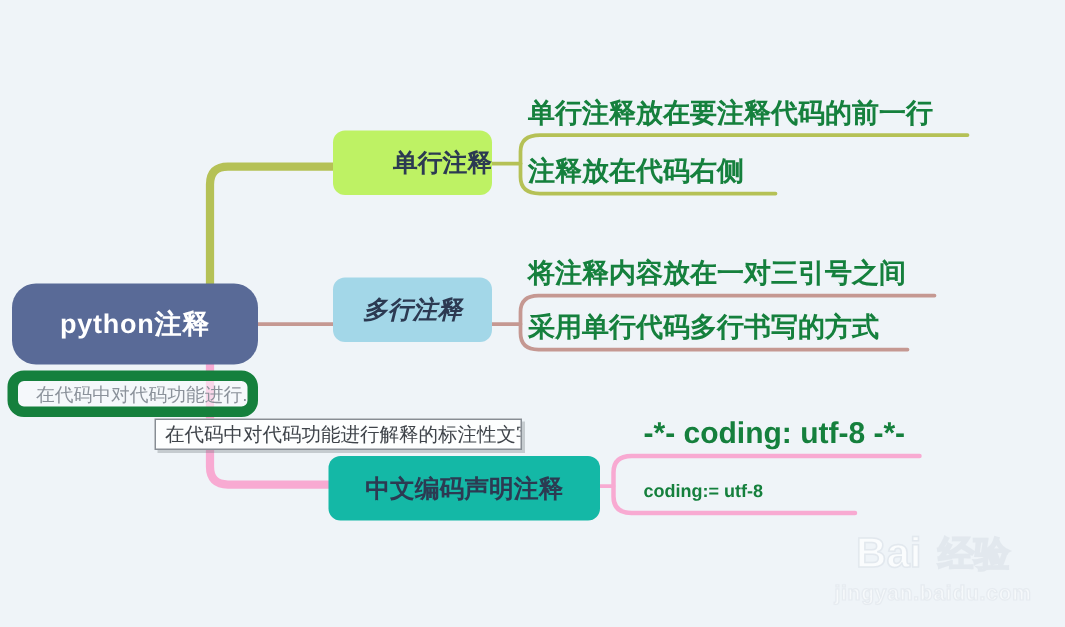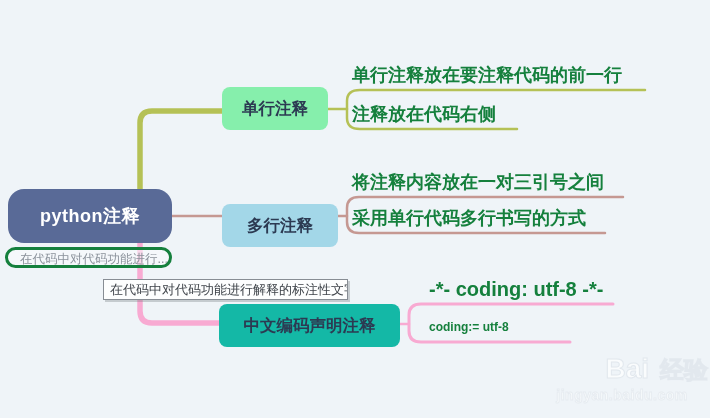--- a/index.html
+++ b/index.html
@@ -16,54 +16,54 @@
     box-sizing:border-box;cursor:default;
   }
   .root-node{
     left:8px;top:189px;width:164px;height:54px;border-radius:16px;
     color:#ffffff;font-size:18px;font-weight:bold;letter-spacing:.5px;
   }
   .topic{
     border-radius:8px;color:#2c3a52;font-size:16.5px;font-weight:bold;
   }
   .topic-1{left:222px;top:87px;width:106px;height:43px;}
-  .topic-2{left:222px;top:204px;width:116px;height:43px;}
+  .topic-2{left:222px;top:185px;width:106px;height:43px;font-style:italic;}
   .topic-3{left:219px;top:304px;width:181px;height:43px;}
 
   .leaf{
     position:absolute;z-index:2;color:#15803d;font-size:18px;font-weight:bold;
     white-space:nowrap;line-height:24px;
   }
   .leaf-s1{left:352px;top:63px;}
   .leaf-s2{left:352px;top:102px;}
   .leaf-m1{left:352px;top:170px;}
   .leaf-m2{left:352px;top:206px;}
   .leaf-c1{left:429px;top:277px;font-size:20px;}
   .leaf-c2{left:429px;top:315px;font-size:12px;}
 
   .note-pill{
-    position:absolute;z-index:3;left:5px;top:247px;width:167px;height:21px;
-    box-sizing:border-box;border:3px solid #15803d;border-radius:11px;
+    position:absolute;z-index:3;left:5px;top:247px;width:167px;height:31px;
+    box-sizing:border-box;border:7px solid #15803d;border-radius:11px;
     background:rgba(250,252,253,0.55);
     color:#8b929b;font-size:12.5px;line-height:19px;padding-left:12px;
     white-space:nowrap;overflow:hidden;
   }
   .tooltip{
     position:absolute;z-index:4;left:103px;top:279px;width:245px;height:21px;
     box-sizing:border-box;border:1px solid #878d94;background:#fdfefe;
     box-shadow:2px 2px 0 rgba(120,126,133,0.35);
     color:#3f444a;font-size:13px;line-height:19px;padding-left:6px;
     white-space:nowrap;overflow:hidden;
   }
 
   .watermark{
     position:absolute;z-index:2;left:536px;top:350px;width:172px;
     text-align:center;user-select:none;
   }
-  .wm-row1{display:flex;align-items:flex-end;justify-content:flex-end;gap:11px;height:36px;}
+  .wm-row1{display:flex;align-items:flex-end;justify-content:center;gap:11px;height:36px;}
   .wm-latin{
     font-size:28px;font-weight:bold;color:#fafcfd;
     -webkit-text-stroke:1px #e2e8ee;text-shadow:0 0 1px #e6ebf0;line-height:34px;
   }
   .wm-cjk{
     font-size:24px;font-weight:bold;color:#fafcfd;
     -webkit-text-stroke:1px #e2e8ee;text-shadow:0 0 1px #e6ebf0;line-height:32px;
   }
   .wm-url{
     margin-top:1px;font-size:14px;font-weight:bold;color:#f6f9fb;
@@ -100,21 +100,21 @@
   </div>
 
   <div class="node root-node" style="background: rgb(89, 106, 151);">
     <span>python注释</span>
   </div>
 
   <div class="note-pill">在代码中对代码功能进行...</div>
 
   <div class="tooltip">在代码中对代码功能进行解释的标注性文字</div>
 
-  <div class="node topic topic-1" style="background: #86efac;">
+  <div class="node topic topic-1" style="background: #bef264; justify-content: flex-end;">
     <span>单行注释</span>
   </div>
   <div class="node topic topic-2" style="background: rgb(163, 215, 232);">
     <span>多行注释</span>
   </div>
   <div class="node topic topic-3" style="background: #14b8a6;">
     <span>中文编码声明注释</span>
   </div>
 
   <div class="leaf leaf-s1">单行注释放在要注释代码的前一行</div>

